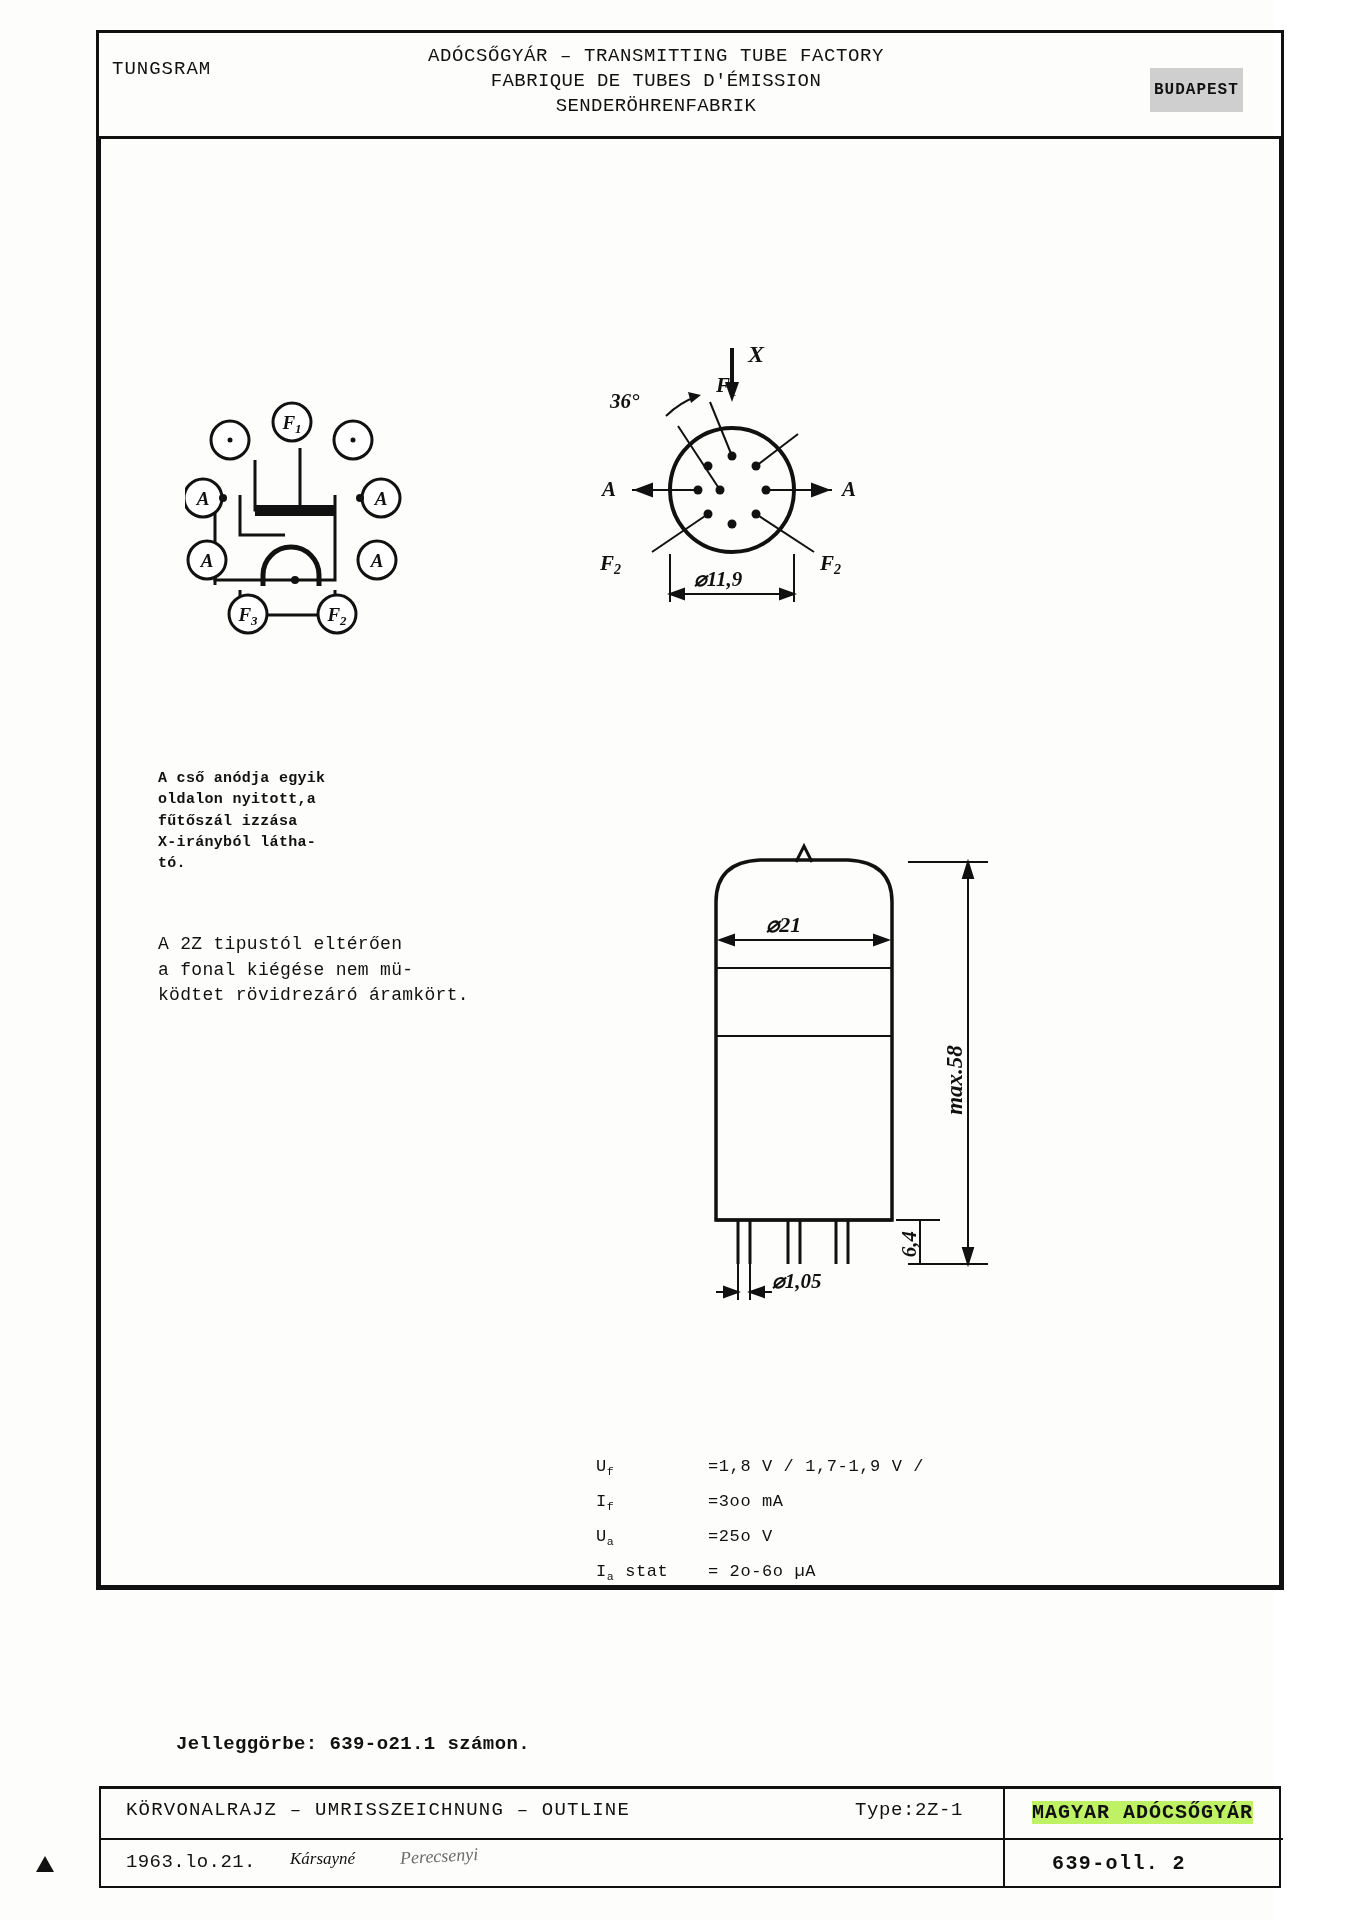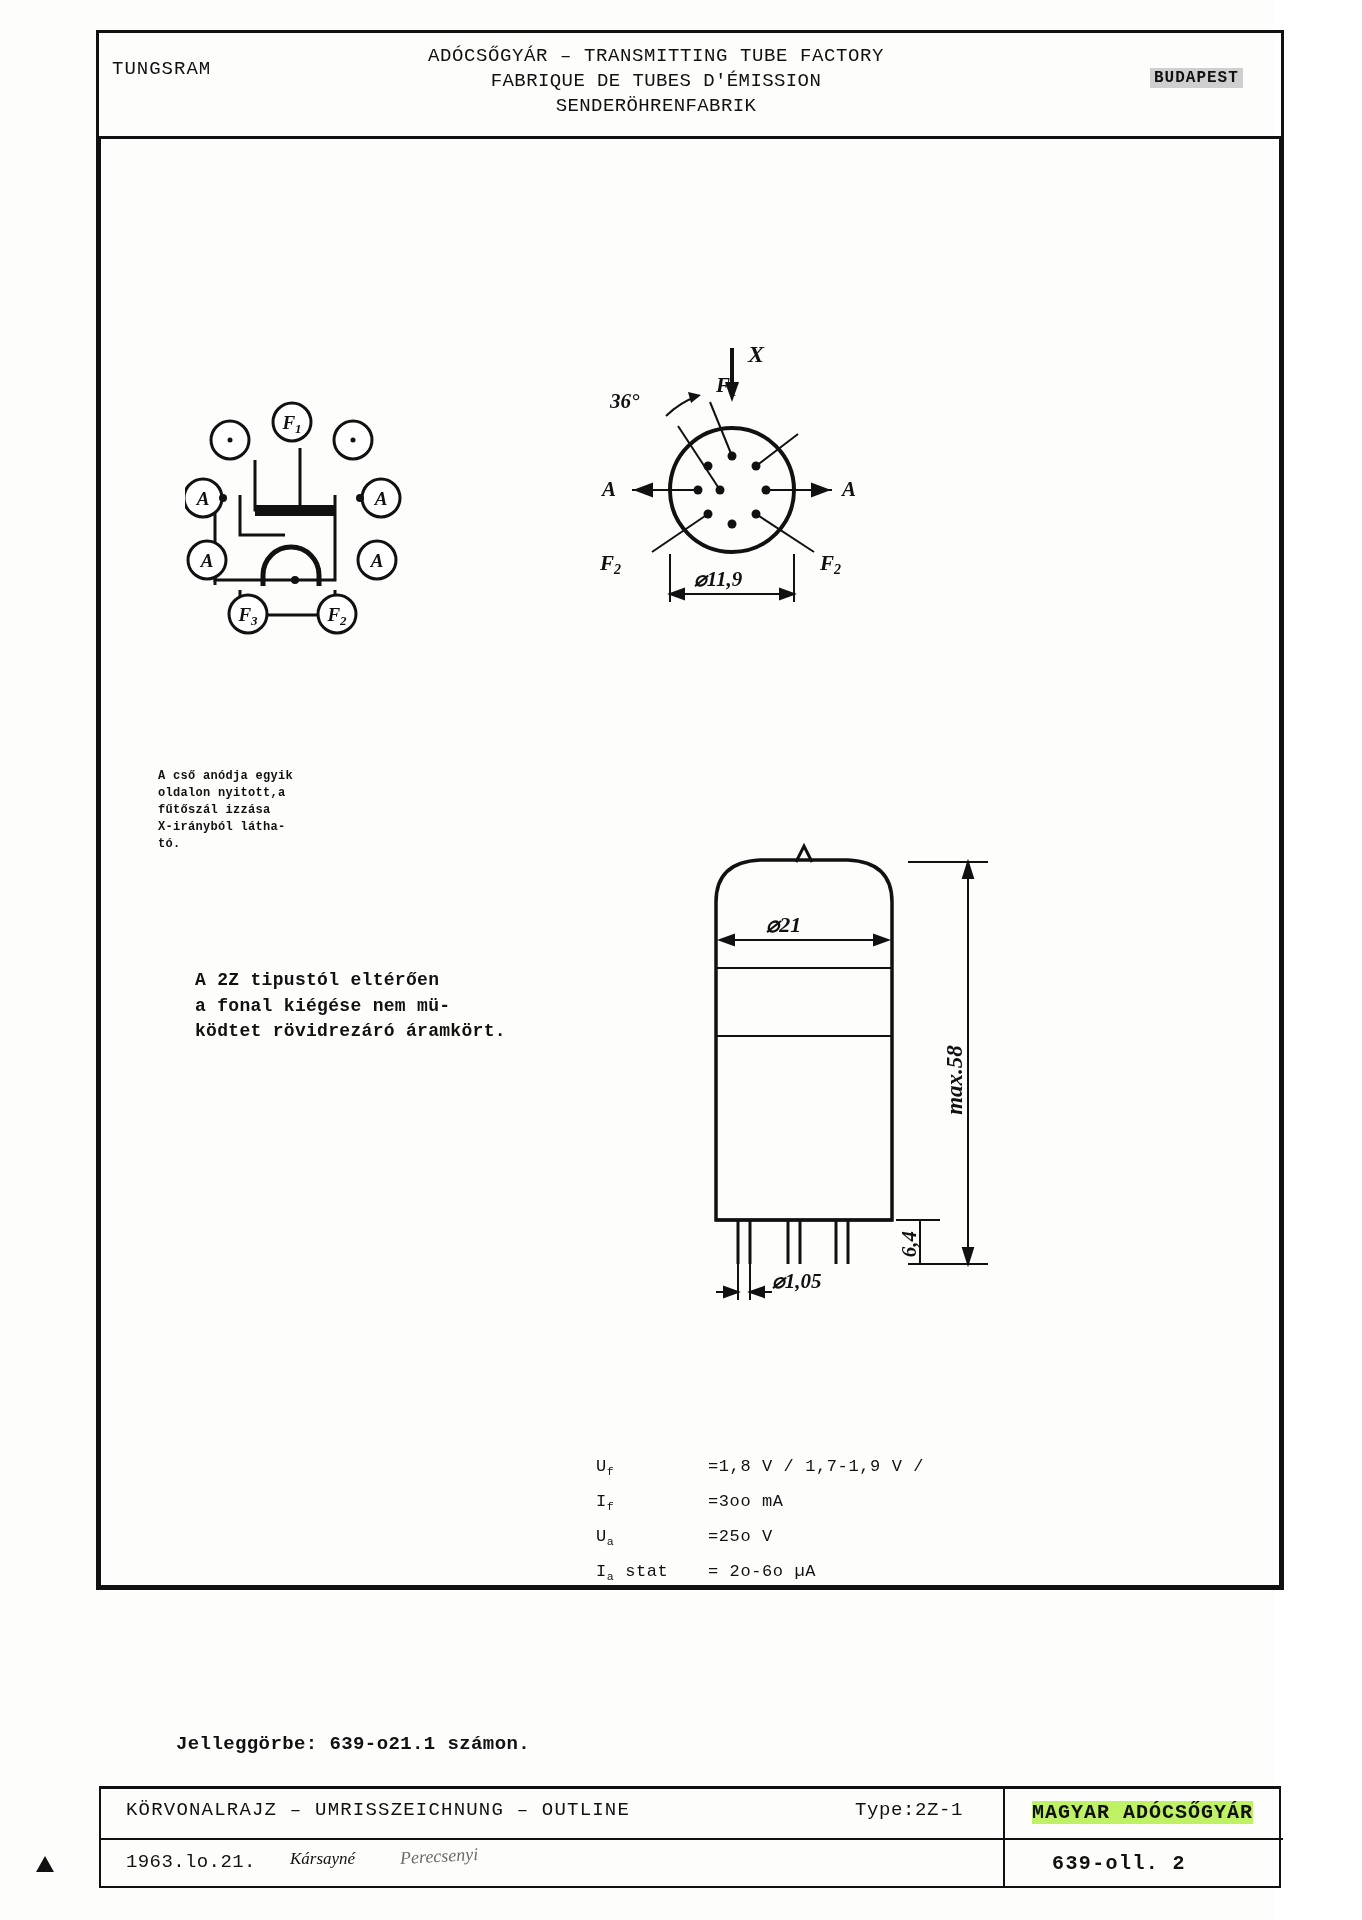--- a/index.html
+++ b/index.html
@@ -55,47 +55,46 @@
     letter-spacing: 0.6px;
   }
   .hdr-center .l2 { letter-spacing: 0.4px; }
   .hdr-city {
     position: absolute;
     left: 1150px; top: 68px;
     font-size: 16px;
     font-weight: bold;
     letter-spacing: 1px;
     background: #cfcfcf;
-    padding: 1px 4px;
+    padding: 13px 4px;
   }
   
   .desc {
     position: absolute;
     left: 150px; top: 228px;
     font-size: 19px;
     line-height: 1.45;
     letter-spacing: 0.4px;
     font-weight: bold;
   }
   .note1 {
     position: absolute;
     left: 158px; top: 768px;
-    font-size: 12px;
+    font-size: 15px;
     line-height: 1.42;
     letter-spacing: 0.3px;
     font-weight: bold;
   }
   .note2 {
     position: absolute;
-    left: 158px; top: 968px;
+    left: 158px; top: 932px;
     font-size: 18px;
     line-height: 1.42;
     letter-spacing: 0.3px;
-    font-weight: bold;
-    margin-left: 37px;
+    font-weight: normal;
   }
   
   .params {
     position: absolute;
     left: 596px; top: 1450px;
     font-size: 17px;
     line-height: 2.05;
     letter-spacing: 0.6px;
   }
   .params .sym {

